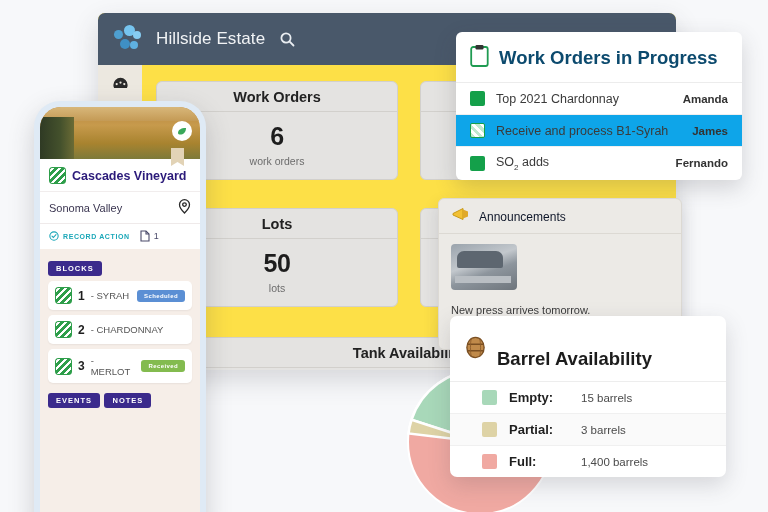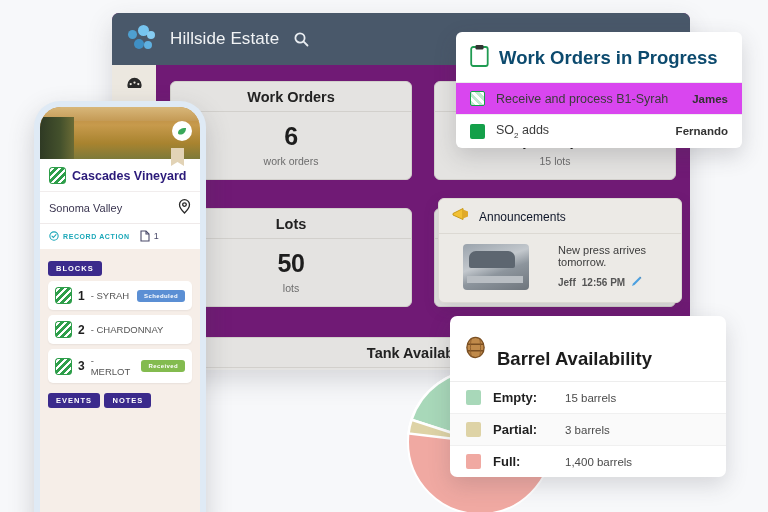--- a/index.html
+++ b/index.html
@@ -6,22 +6,22 @@
   html, body {
     width: 768px; height: 512px;
     font-family: "Liberation Sans", sans-serif;
     background: #f7f8fa;
     overflow: hidden;
   }
   #stage { position: relative; width: 768px; height: 512px; background: #f7f8fa; }
 
   
   .dash-window {
-    position: absolute; left: 112px; top: 13px; width: 578px; height: 357px;
-    background: #701a75; border-radius: 7px;
+    position: absolute; left: 98px; top: 13px; width: 578px; height: 357px;
+    background: #fde047; border-radius: 7px;
     box-shadow: 0 10px 26px rgba(60,60,70,.18);
     overflow: hidden;
   }
   .dash-topbar {
     height: 52px; background: #49586a; display: flex; align-items: center;
     padding-left: 16px; gap: 12px;
   }
   .logo-dots { position: relative; width: 30px; height: 28px; flex: 0 0 auto; }
   .logo-dots i { position: absolute; border-radius: 50%; display: block; }
   .d1 { width: 11px; height: 11px; background: #76c4ef; left: 10px; top: 0px; }
@@ -55,40 +55,40 @@
   .wo-panel {
     position: absolute; left: 456px; top: 32px; width: 286px;
     background: #fff; border-radius: 6px;
     box-shadow: 0 8px 22px rgba(60,60,70,.20);
     overflow: hidden;
   }
   .wo-head { display: flex; align-items: center; gap: 10px; padding: 12px 14px 11px; border-bottom: 1px solid #ececec; }
   .wo-head .t { font-size: 18.5px; font-weight: bold; color: #0c4a6e; }
   .wo-row { display: flex; align-items: center; gap: 11px; padding: 8px 14px; border-bottom: 1px solid #efefef; }
   .wo-row:last-child { border-bottom: none; }
-  .wo-row.alt { background: #d946ef; }
+  .wo-row.alt { background: #0ea5e9; }
   .sq { width: 15px; height: 15px; flex: 0 0 auto; border-radius: 2px; }
   .sq.solid { background: #14a04a; }
   .sq.hatch {
     border: 1.5px solid #14a04a; background:
       repeating-linear-gradient(45deg, #bfe9cf 0 3px, #ffffff 3px 6px);
   }
   .wo-name { flex: 1; font-size: 12.5px; color: #3b3b3b; }
   .wo-who { font-size: 11.5px; color: #333; font-weight: bold; }
   .wo-name sub { font-size: 8px; }
 
   
   .ann-panel {
     position: absolute; left: 438px; top: 198px; width: 244px;
     background: #eceae6; border: 1px solid #dcd9d3; border-radius: 6px;
     box-shadow: 0 6px 16px rgba(60,60,70,.14); overflow: hidden;
   }
   .ann-head { display: flex; align-items: center; gap: 9px; padding: 8px 12px 7px; border-bottom: 1px solid #dcd9d3; }
   .ann-head .t { font-weight: normal; font-size: 12px; color: #0f172a; }
-  .ann-body { display: flex; gap: 29px; padding: 10px 24px 12px; }
+  .ann-body { display: flex; gap: 14px; padding: 10px 12px 12px; flex-direction: column; }
   .ann-thumb {
     width: 66px; height: 46px; flex: 0 0 auto; border-radius: 4px; overflow: hidden;
     background: linear-gradient(160deg,#9aa3ac 0%,#c3c8cd 40%,#8d959d 60%,#6e757c 100%);
     position: relative;
   }
   .ann-thumb:before { content:""; position:absolute; left:6px; top:7px; width:46px; height:17px;
     background:#5d6670; border-radius:7px 7px 2px 2px; }
   .ann-thumb:after { content:""; position:absolute; left:4px; bottom:7px; width:56px; height:7px;
     background:#b9bec3; }
   .ann-text { font-size: 11px; color: #3b3b3b; }
@@ -97,21 +97,21 @@
 
   
   .pie-wrap { position: absolute; left: 394px; top: 362px; width: 180px; height: 160px; }
   .barrel-panel {
     position: absolute; left: 450px; top: 316px; width: 276px;
     background: #fff; border-radius: 7px;
     box-shadow: 0 8px 22px rgba(60,60,70,.18); overflow: hidden;
   }
   .barrel-head { display: flex; align-items: center; gap: 10px; padding: 12px 14px 11px; border-bottom: 1px solid #ededed; }
   .barrel-head .t { font-size: 18.5px; font-weight: bold; color: #1c1c1c; margin-top: 20px; }
-  .legend-row { display: flex; align-items: center; padding: 8px 16px; border-bottom: 1px solid #f0f0f0; }
+  .legend-row { display: flex; align-items: center; padding: 8px 32px; border-bottom: 1px solid #f0f0f0; }
   .legend-row:last-child { border-bottom: none; }
   .legend-row.alt { background: #fafafa; }
   .lg-sw { width: 15px; height: 15px; border-radius: 2px; flex: 0 0 auto; margin-right: 12px; }
   .lg-label { font-weight: bold; font-size: 13px; color: #1f1f1f; width: 72px; }
   .lg-val { font-size: 11.5px; color: #4a4a4a; }
 
   
   .phone {
     position: absolute; left: 34px; top: 101px; width: 172px; height: 440px;
     background: #dfeaf5; border-radius: 26px; padding: 6px;
@@ -241,20 +241,25 @@
     <div class="wo-head">
       <span>
         <svg width="19" height="23" viewBox="0 0 19 23" fill="none">
           <rect x="1.2" y="3" width="16.5" height="19" rx="2" stroke="#1f9b52" stroke-width="1.8" fill="#fff"></rect>
           <rect x="5.5" y="0.9" width="8" height="4.6" rx="1.2" fill="#333"></rect>
         </svg>
       </span>
       <span class="t">Work Orders in Progress</span>
     </div>
 
+    <div class="wo-row">
+      <span class="sq solid"></span>
+      <span class="wo-name">Top 2021 Chardonnay</span>
+      <span class="wo-who">Amanda</span>
+    </div>
     <div class="wo-row alt">
       <span class="sq hatch"></span>
       <span class="wo-name">Receive and process B1-Syrah</span>
       <span class="wo-who">James</span>
     </div>
     <div class="wo-row">
       <span class="sq solid"></span>
       <span class="wo-name"><span>SO</span><sub>2</sub><span> adds</span></span>
       <span class="wo-who">Fernando</span>
     </div>

